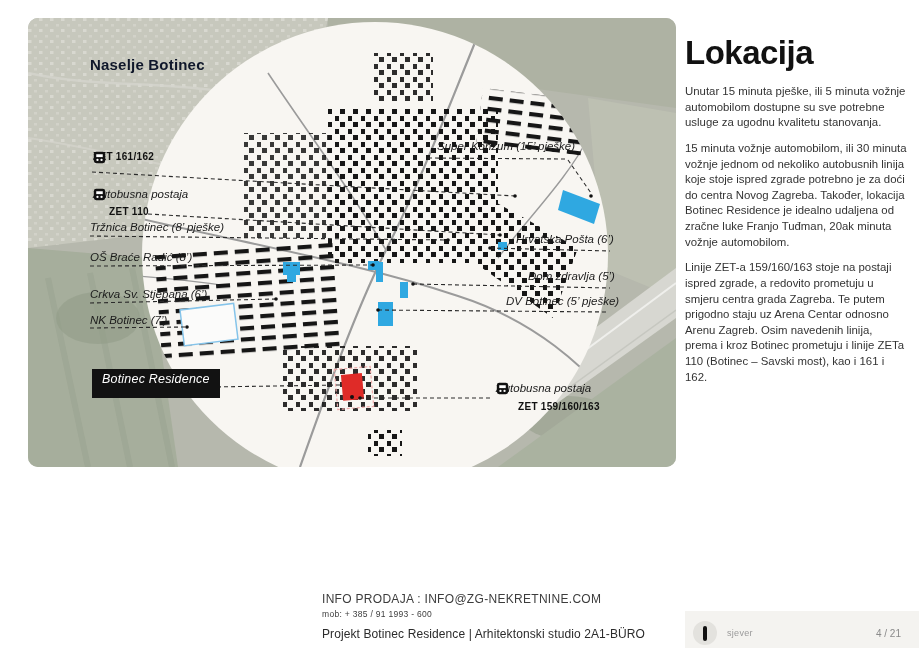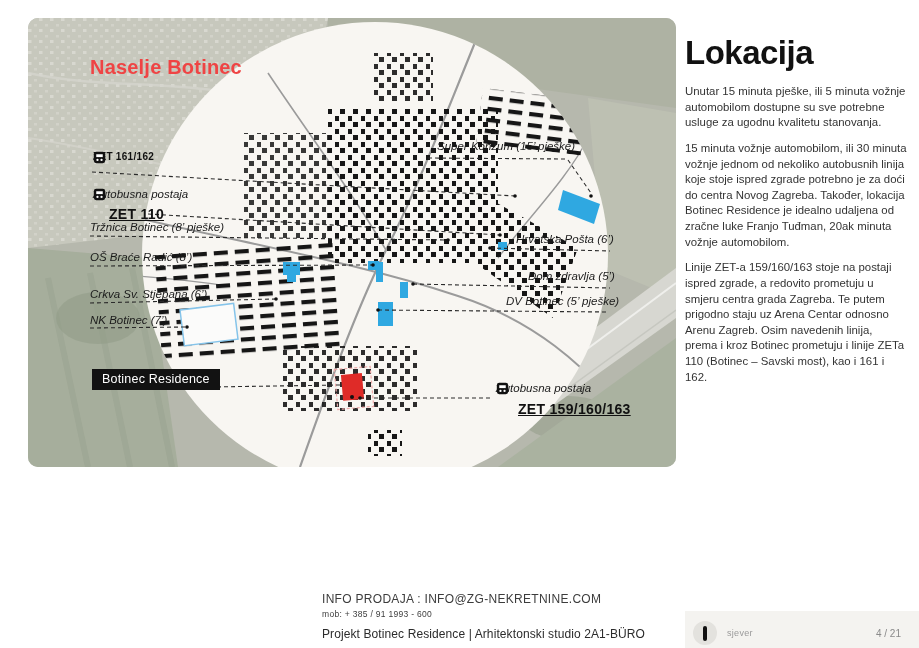--- a/index.html
+++ b/index.html
@@ -2,31 +2,31 @@
 <html><head>
 <meta charset="utf-8">
 <style>
   html,body{margin:0;padding:0;background:#fff;}
   .page{position:relative;width:919px;height:648px;background:#ffffff;overflow:hidden;
         font-family:"Liberation Sans",sans-serif;color:#222;}
 
   
   .map{position:absolute;left:28px;top:18px;width:648px;height:449px;border-radius:10px;overflow:hidden;}
   .map svg{position:absolute;left:0;top:0;}
-  .map-title{position:absolute;left:62px;top:38px;font-size:20px;font-weight:700;color:#ef4444;letter-spacing:.2px;}
+  .map-title{position:absolute;left:62px;top:38px;font-size:15px;font-weight:700;color:#0f172a;letter-spacing:.2px;}
 
   .mlabel{position:absolute;font-style:italic;font-size:11.5px;color:#1b1b1b;white-space:nowrap;}
-  .mbold{position:absolute;font-style:normal;font-weight:700;font-size:14px;letter-spacing:.3px;color:#111;white-space:nowrap;text-decoration:underline;}
+  .mbold{position:absolute;font-style:normal;font-weight:700;font-size:10px;letter-spacing:.3px;color:#111;white-space:nowrap;}
   .busrow{position:absolute;display:flex;align-items:center;gap:5px;white-space:nowrap;}
   .busrow .txt{font-style:italic;font-size:11.5px;color:#1b1b1b;}
   .busrow .txtb{font-style:normal;font-weight:700;font-size:10px;letter-spacing:.3px;color:#111;}
   .busico{width:13px;height:13px;display:block;flex:0 0 auto;}
 
   .residence-tag{position:absolute;left:64px;top:351px;background:#121212;color:#fff;
-                 font-size:12.5px;padding:3px 10px 4px;letter-spacing:.2px;}
+                 font-style:italic;font-size:12.5px;padding:3px 10px 12px;letter-spacing:.2px;}
 
   
   .article{position:absolute;left:685px;top:22px;width:222px;}
   .article h1{margin:12px 0 12px;font-size:33px;font-weight:700;color:#111;letter-spacing:-.5px;}
   .article p{margin:0 0 10px;font-size:11.4px;line-height:1.37;color:#333;}
 
   
   .footer-left{position:absolute;left:322px;top:592px;}
   .contact1{font-size:12px;color:#3c3c3c;letter-spacing:.3px;}
   .contact2{font-size:8.5px;color:#3c3c3c;letter-spacing:.3px;margin-top:3px;}

